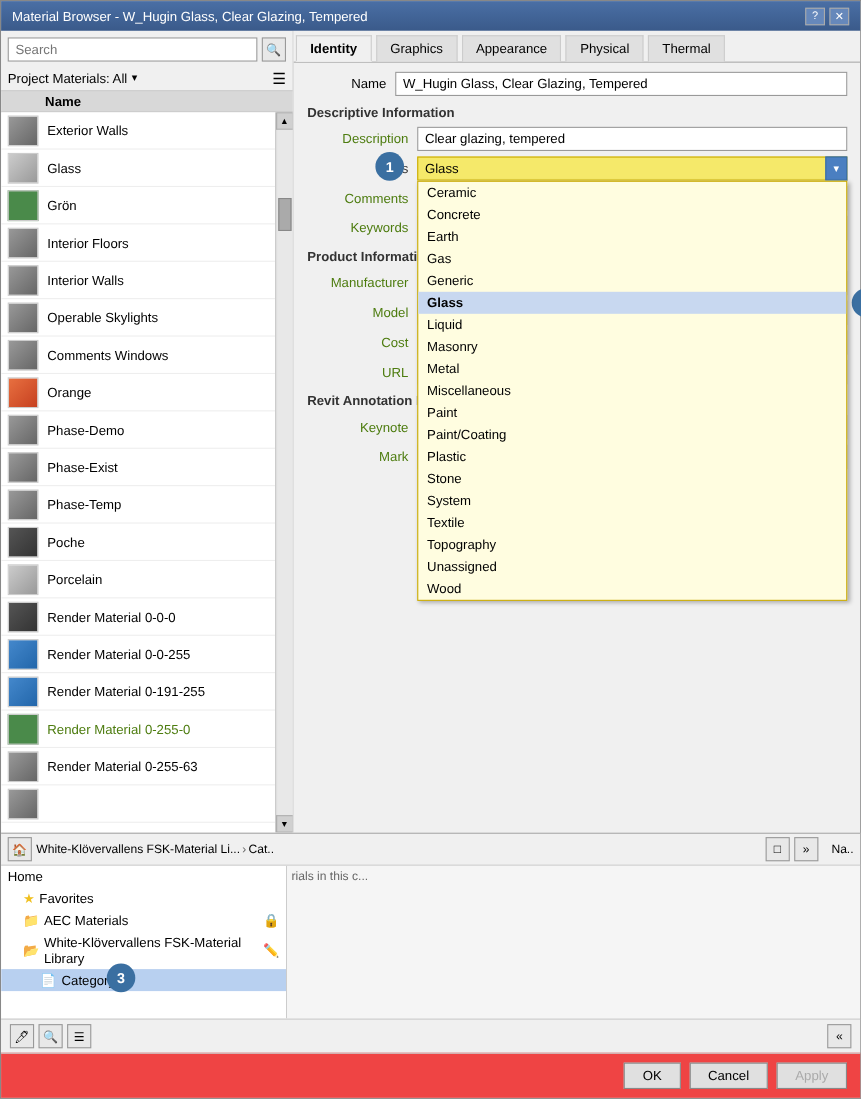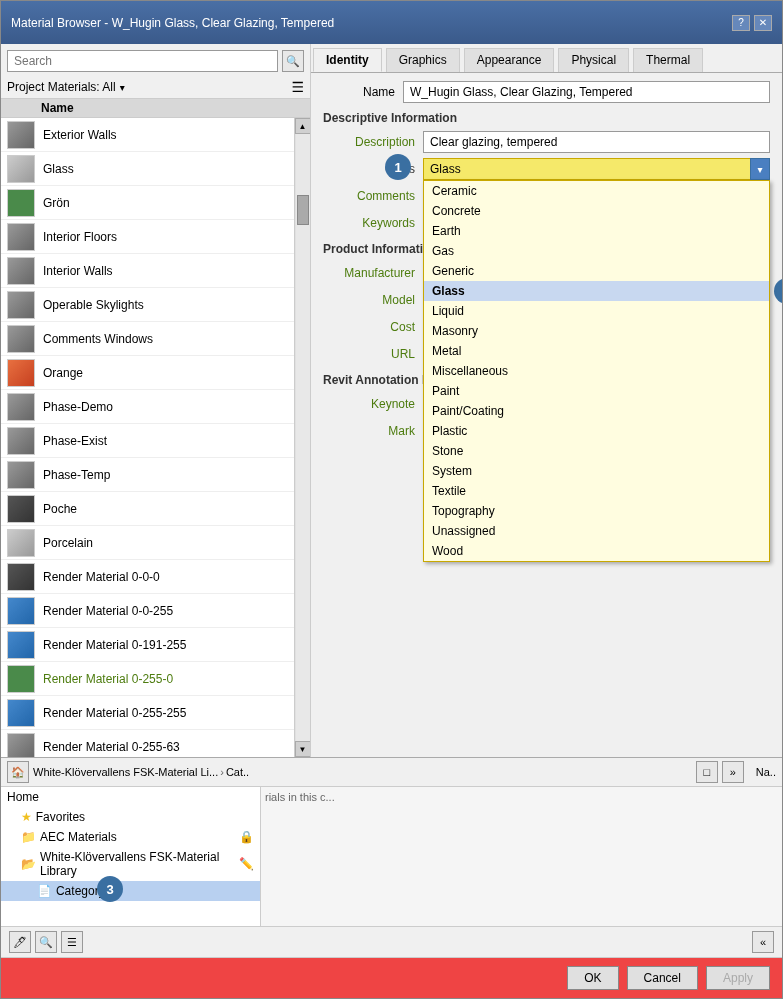--- a/index.html
+++ b/index.html
@@ -14,21 +14,21 @@
       flex-direction: column;
     }
 
     .title-bar {
       background: linear-gradient(to bottom, #4a6fa5, #3a5a8a);
       color: white;
       padding: 6px 10px;
       display: flex;
       justify-content: space-between;
       align-items: center;
-      height: 43px;
+      height: 27px;
       flex-shrink: 0;
     }
 
     .title-bar-title { font-size: 12px; }
     .title-bar-controls { display: flex; gap: 4px; }
     .title-bar-btn {
       width: 18px; height: 16px;
       background: #6688bb;
       border: 1px solid #aaa;
       color: white;
@@ -38,21 +38,21 @@
     }
 
     .main-content {
       display: flex;
       flex: 1;
       overflow: hidden;
     }
 
     
     .left-panel {
-      width: 310px;
+      width: 266px;
       flex-shrink: 0;
       display: flex;
       flex-direction: column;
       background: #f0f0f0;
       border-right: 1px solid #ccc;
     }
 
     .search-bar {
       padding: 6px 6px 4px 6px;
       display: flex;
@@ -530,24 +530,20 @@
               <div class="material-icon" style="background: linear-gradient(135deg, rgb(68, 136, 204), rgb(34, 102, 170)); border: 1px solid rgb(204, 204, 204);"></div>
               <span class="material-name">Render Material 0-0-255</span>
             </div>
             <div class="material-item">
               <div class="material-icon" style="background: linear-gradient(135deg, rgb(68, 136, 204), rgb(34, 102, 170)); border: 1px solid rgb(204, 204, 204);"></div>
               <span class="material-name">Render Material 0-191-255</span>
             </div>
             <div class="material-item">
               <div class="material-icon" style="background: rgb(74, 138, 74); border: 1px solid rgb(204, 204, 204);"></div>
               <span class="material-name blue">Render Material 0-255-0</span>
-            </div>
-            <div class="material-item">
-              <div class="material-icon" style="background: linear-gradient(135deg, rgb(68, 136, 204), rgb(34, 102, 170)); border: 1px solid rgb(204, 204, 204);"></div>
-              <span class="material-name">Render Material 0-255-255</span>
             </div>
             <div class="material-item">
               <div class="material-icon" style="background: linear-gradient(135deg, rgb(153, 153, 153), rgb(102, 102, 102)); border: 1px solid rgb(204, 204, 204);"></div>
               <span class="material-name">Render Material 0-255-63</span>
             </div>
             <div class="material-item">
               <div class="material-icon" style="background: linear-gradient(135deg, rgb(153, 153, 153), rgb(102, 102, 102)); border: 1px solid rgb(204, 204, 204);"></div>
             </div>
           </div>
         <div class="vertical-scrollbar">

